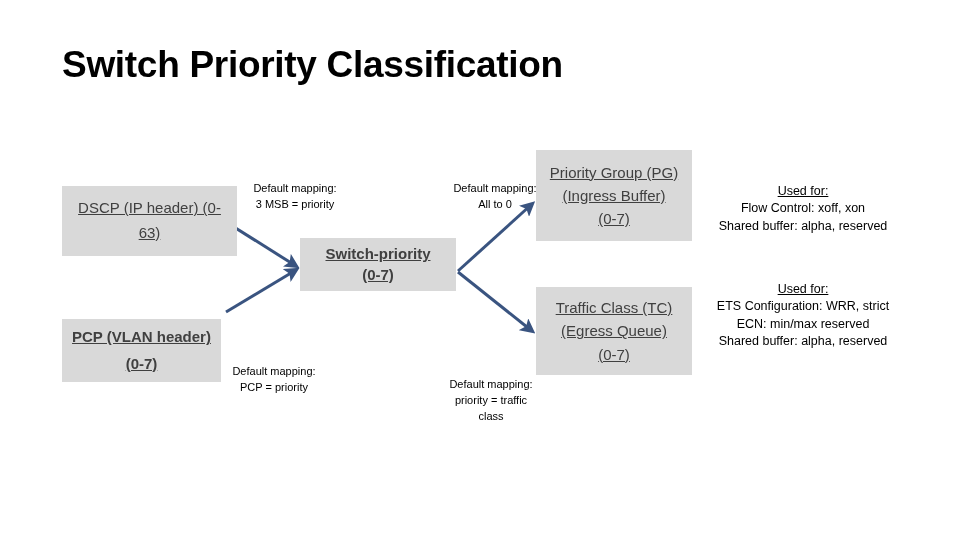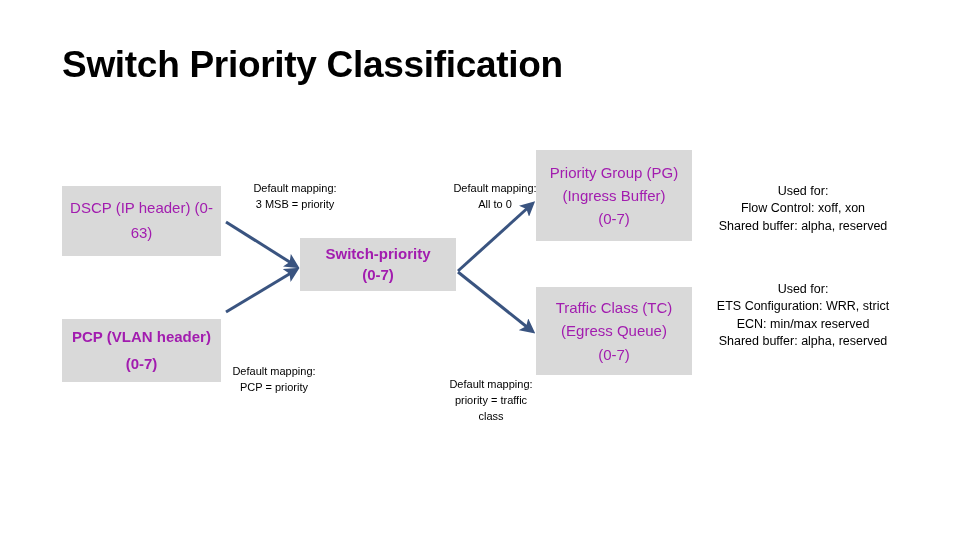--- a/index.html
+++ b/index.html
@@ -39,28 +39,29 @@
 
   .box {
     position: absolute;
     background: #d9d9d9;
     box-sizing: border-box;
     display: flex;
     flex-direction: column;
     align-items: center;
     justify-content: center;
     text-align: center;
-    color: #a21caf;
+    color: #404040;
+    text-decoration: underline;
   }
 
   .box .line { display: block; width: 100%; }
 
   
   #box-dscp {
-    left: 62px; top: 186px; width: 159px; height: 70px;
+    left: 62px; top: 186px; width: 175px; height: 70px;
     font-size: 15px; line-height: 1.65;
   }
   #box-pcp {
     left: 62px; top: 285px; width: 159px; height: 63px;
     font-size: 15px; font-weight: bold; line-height: 1.75; margin-top: 34px;
   }
   #box-switchpri {
     left: 300px; top: 238px; width: 156px; height: 53px;
     font-size: 15px; font-weight: bold; line-height: 1.35;
   }
@@ -90,20 +91,21 @@
     position: absolute;
     text-align: center;
     font-size: 12.5px;
     line-height: 1.38;
     color: #000000;
   }
   #used-pg { left: 695px; top: 183px; width: 216px; }
   #used-tc { left: 695px; top: 281px; width: 216px; }
   .usedfor .hdr {
     display: block;
+    text-decoration: underline;
   }
   .usedfor .ln { display: block; }
 
   svg.arrows {
     position: absolute;
     left: 0; top: 0;
     width: 960px;
     height: 540px;
     pointer-events: none;
   }

